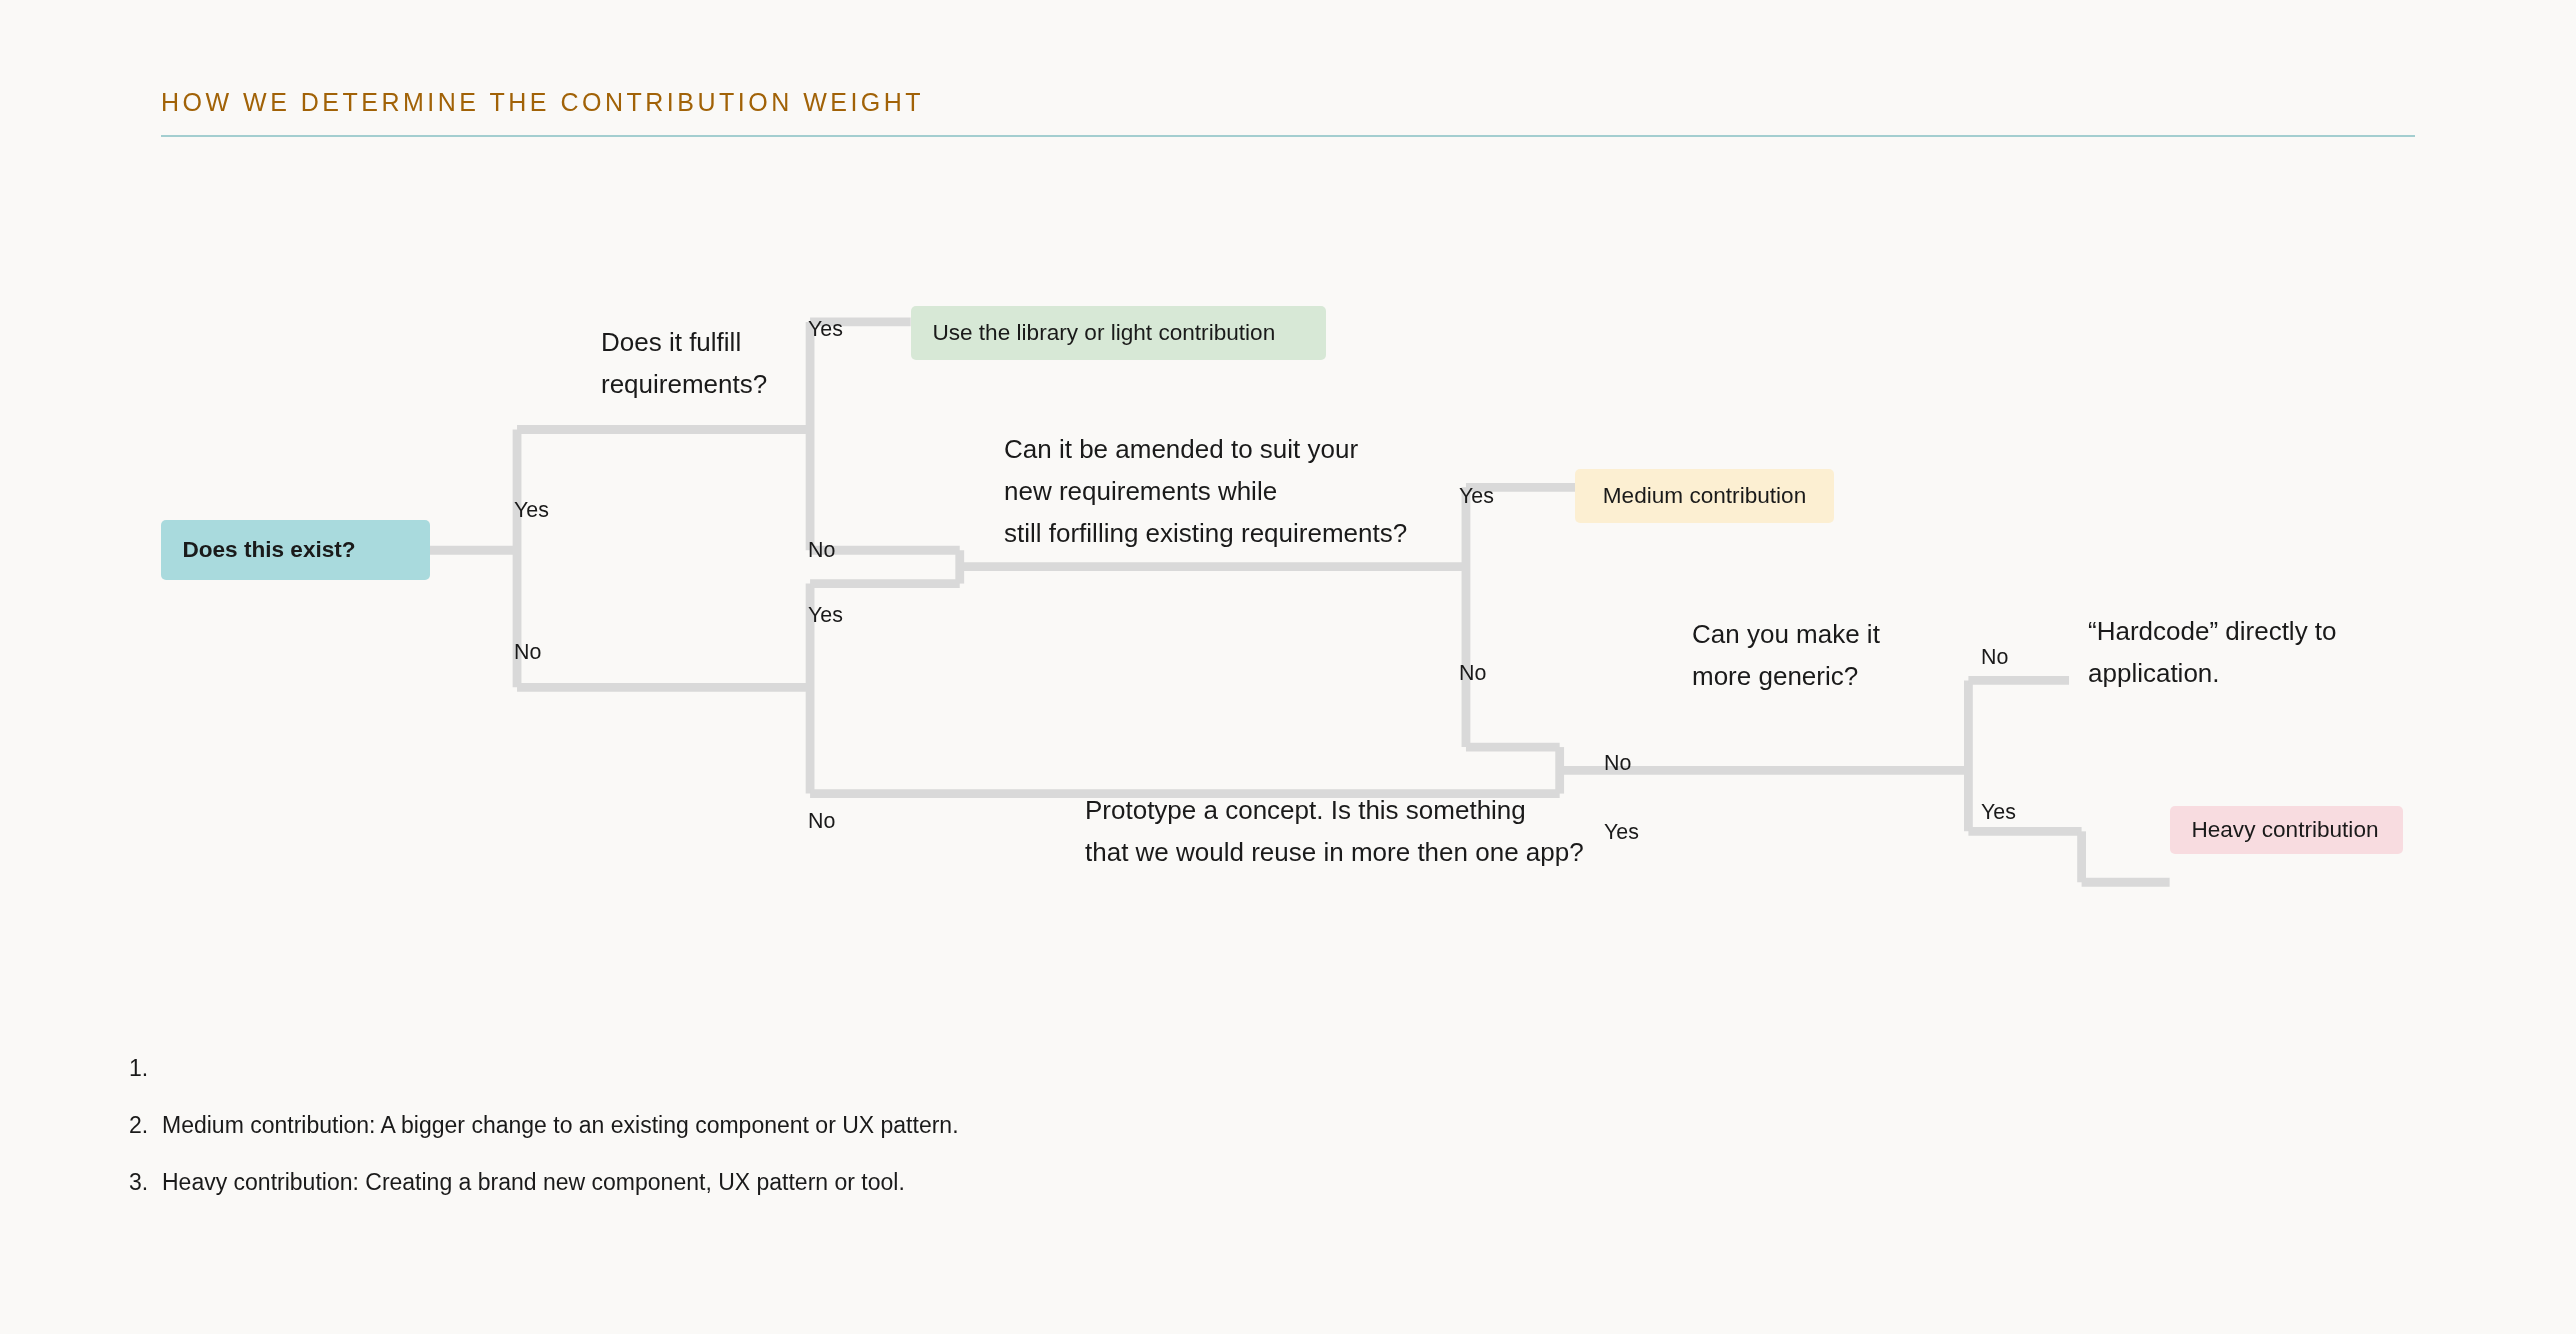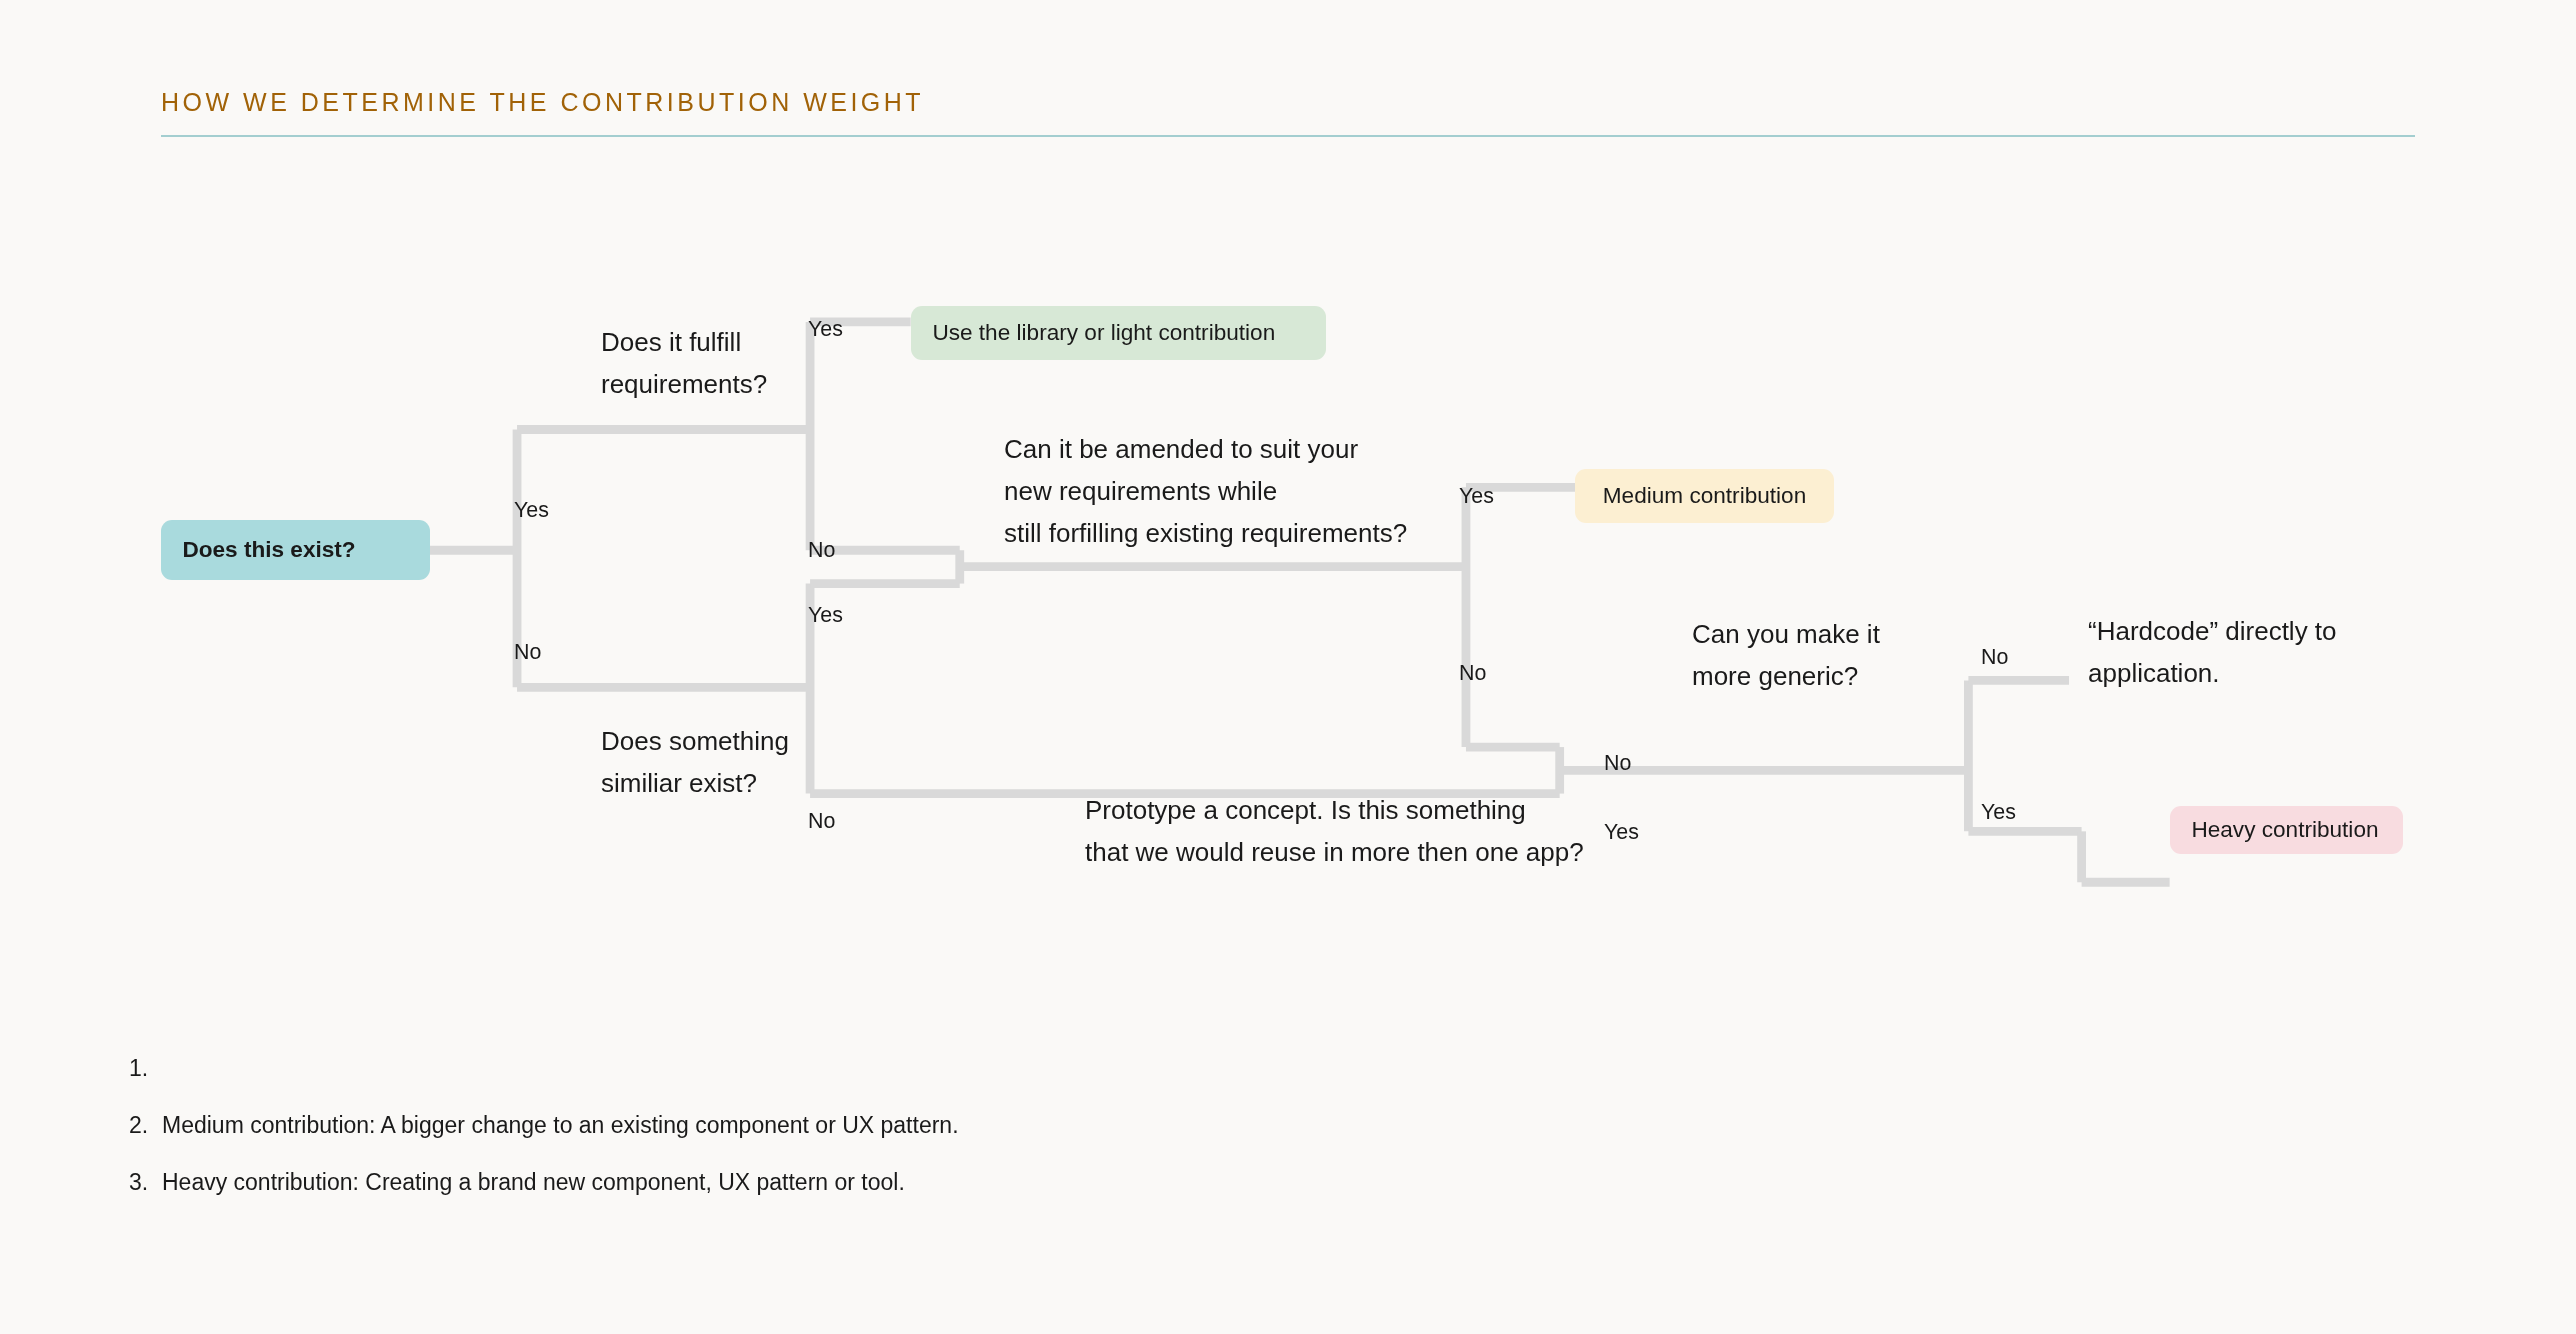--- a/index.html
+++ b/index.html
@@ -48,21 +48,21 @@
   #connectors {
     position: absolute;
     left: 0;
     top: 0;
   }
 
   
   .node {
     position: absolute;
     box-sizing: border-box;
-    border-radius: 11px;
+    border-radius: 5px;
     display: flex;
     align-items: center;
     font-size: 22.6px;
     line-height: 1.25;
     padding: 0 21.4px;
     white-space: nowrap;
   }
   .node.terminal { font-weight: 400; }
   .node.start {
     background: #a9dadd;
@@ -178,22 +178,20 @@
     <span>Medium contribution</span>
   </div>
 
   <div class="node terminal heavy" style="left:2170px; top:806px; width:233px; height:48px;">
     <span>Heavy contribution</span>
   </div>
 
   <div class="qtext" style="left:601px; top:321px; width:270px;">Does it fulfill
 requirements?</div>
 
-  <div class="qtext" style="left:601px; top:720px; width:270px;">Does something
-similiar exist?</div>
 
   <div class="qtext" style="left:1004px; top:428px; width:440px;">Can it be amended to suit your
 new requirements while
 still forfilling existing requirements?</div>
 
   <div class="qtext" style="left:1085px; top:789px; width:503px;">Prototype a concept. Is this something
 that we would reuse in more then one app?</div>
 
   <div class="qtext" style="left:1692px; top:613px; width:264px;">Can you make it
 more generic?</div>

